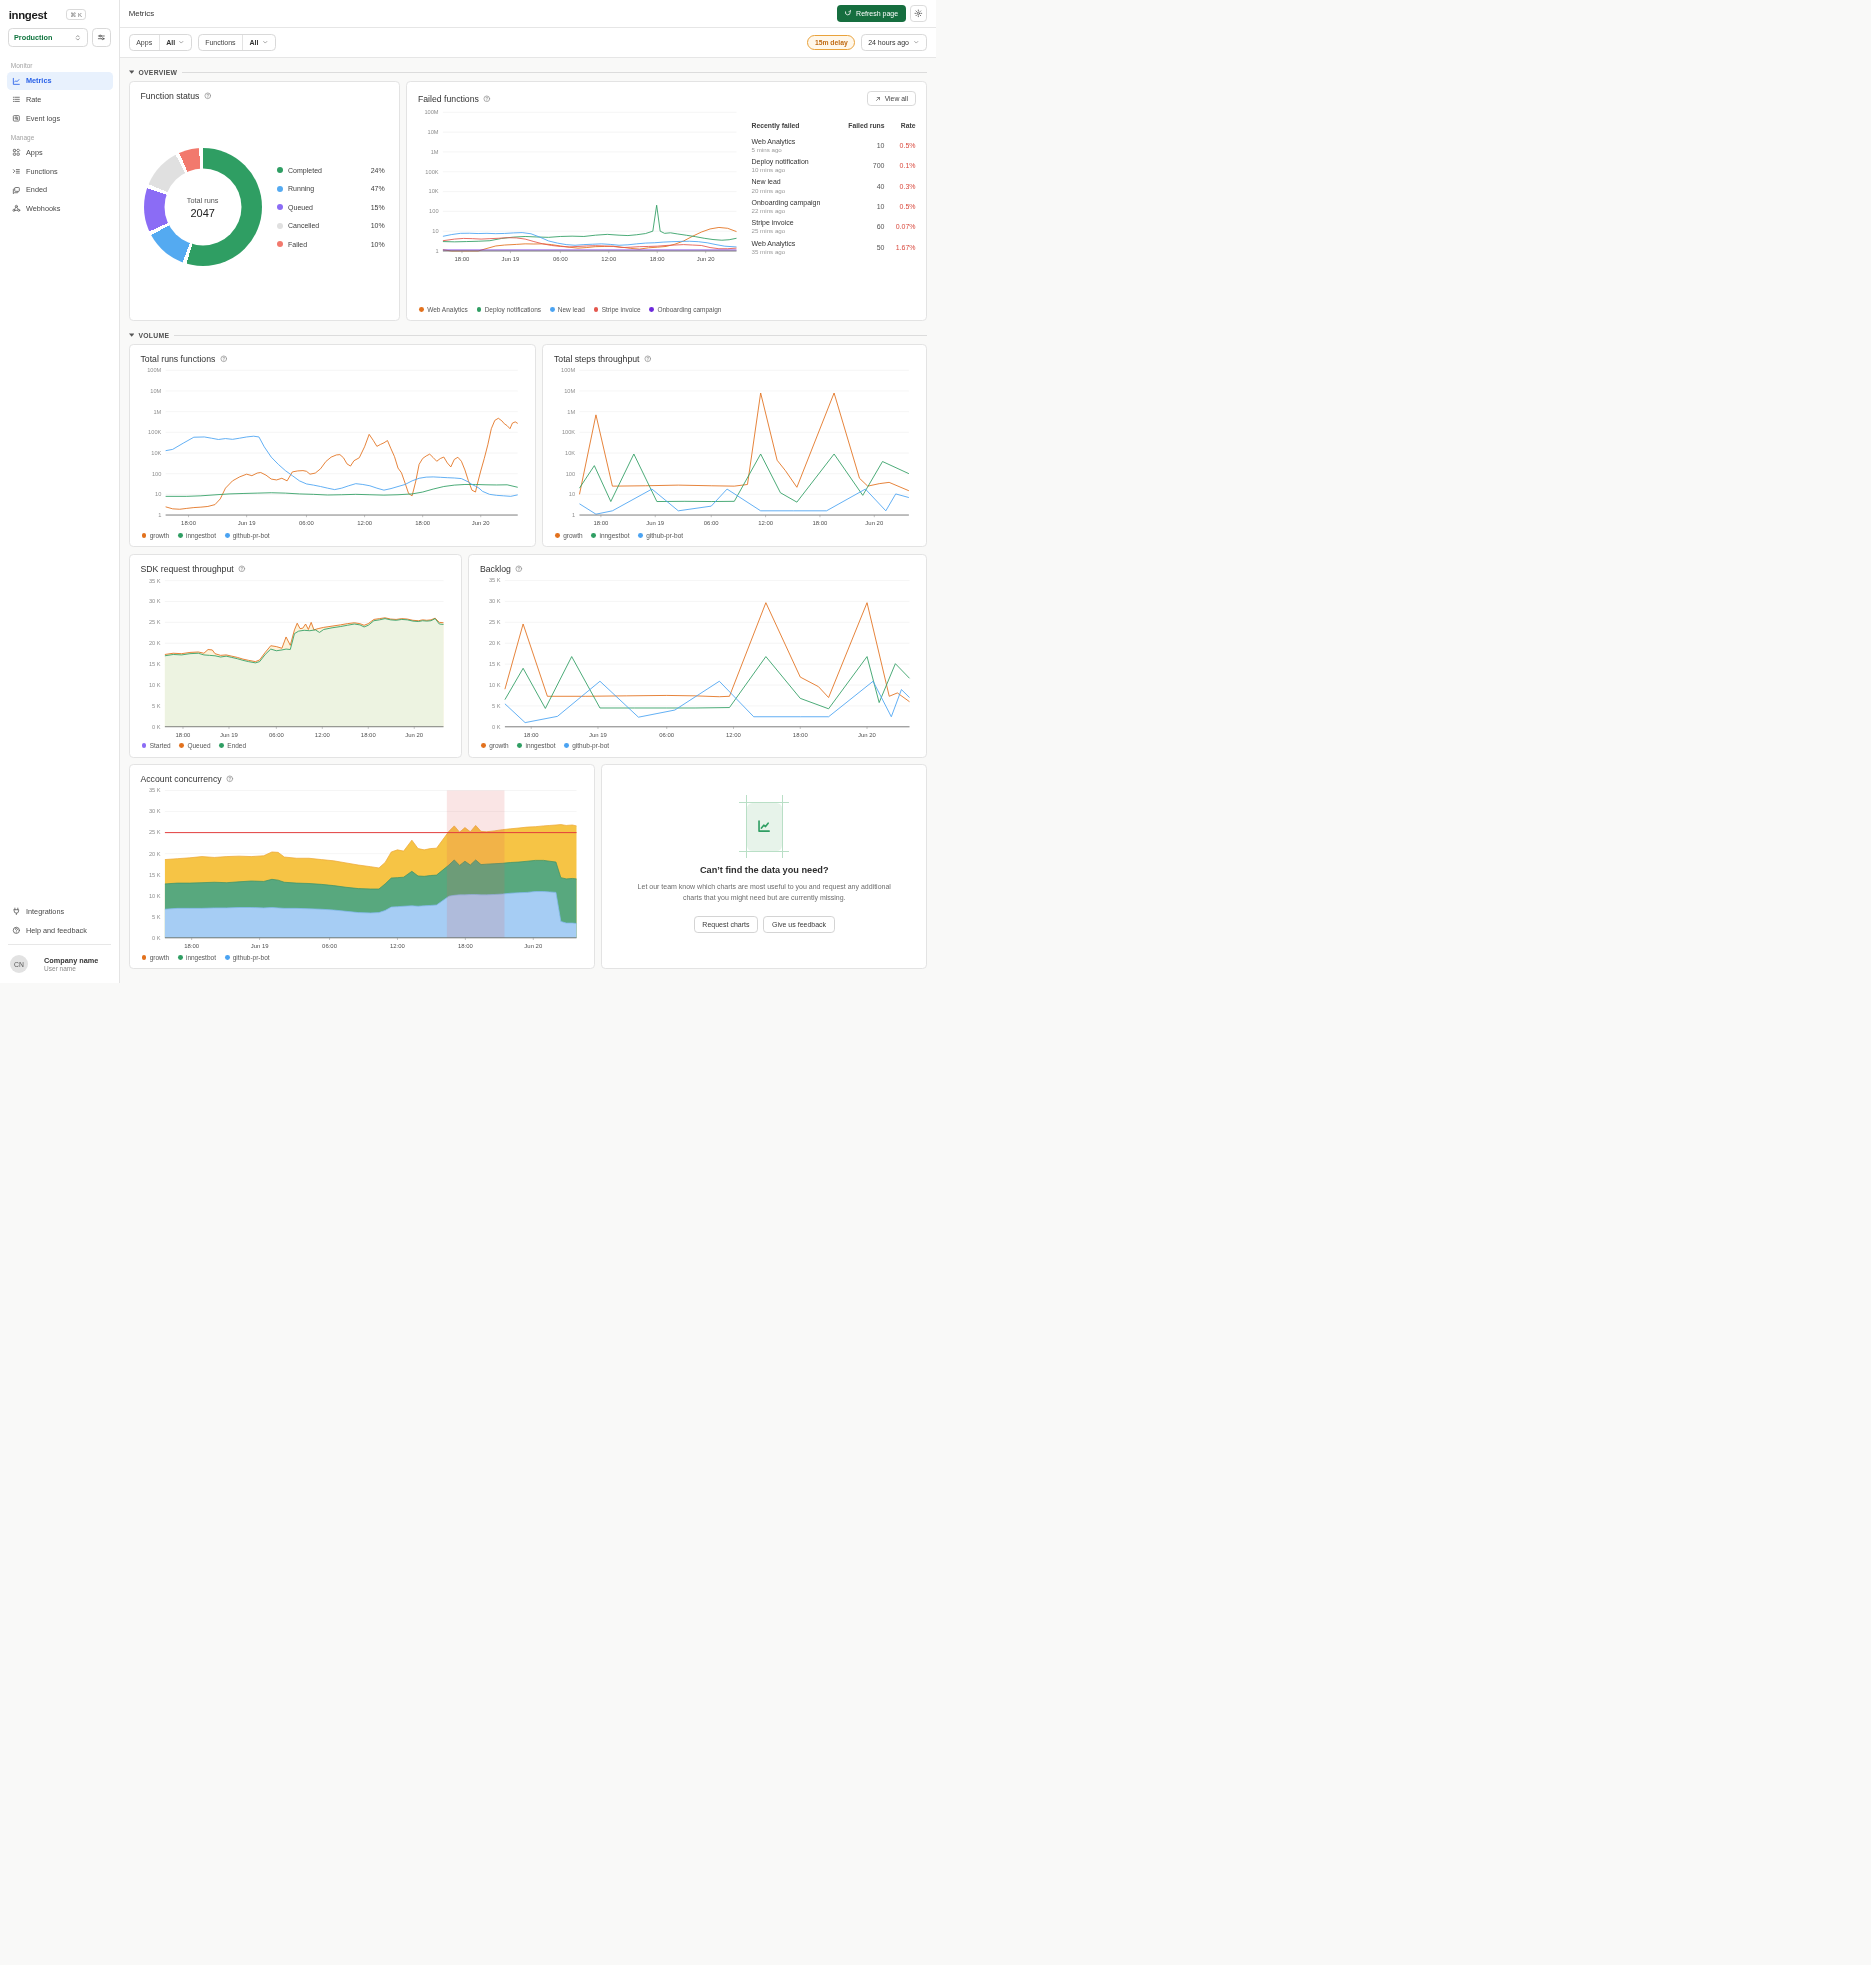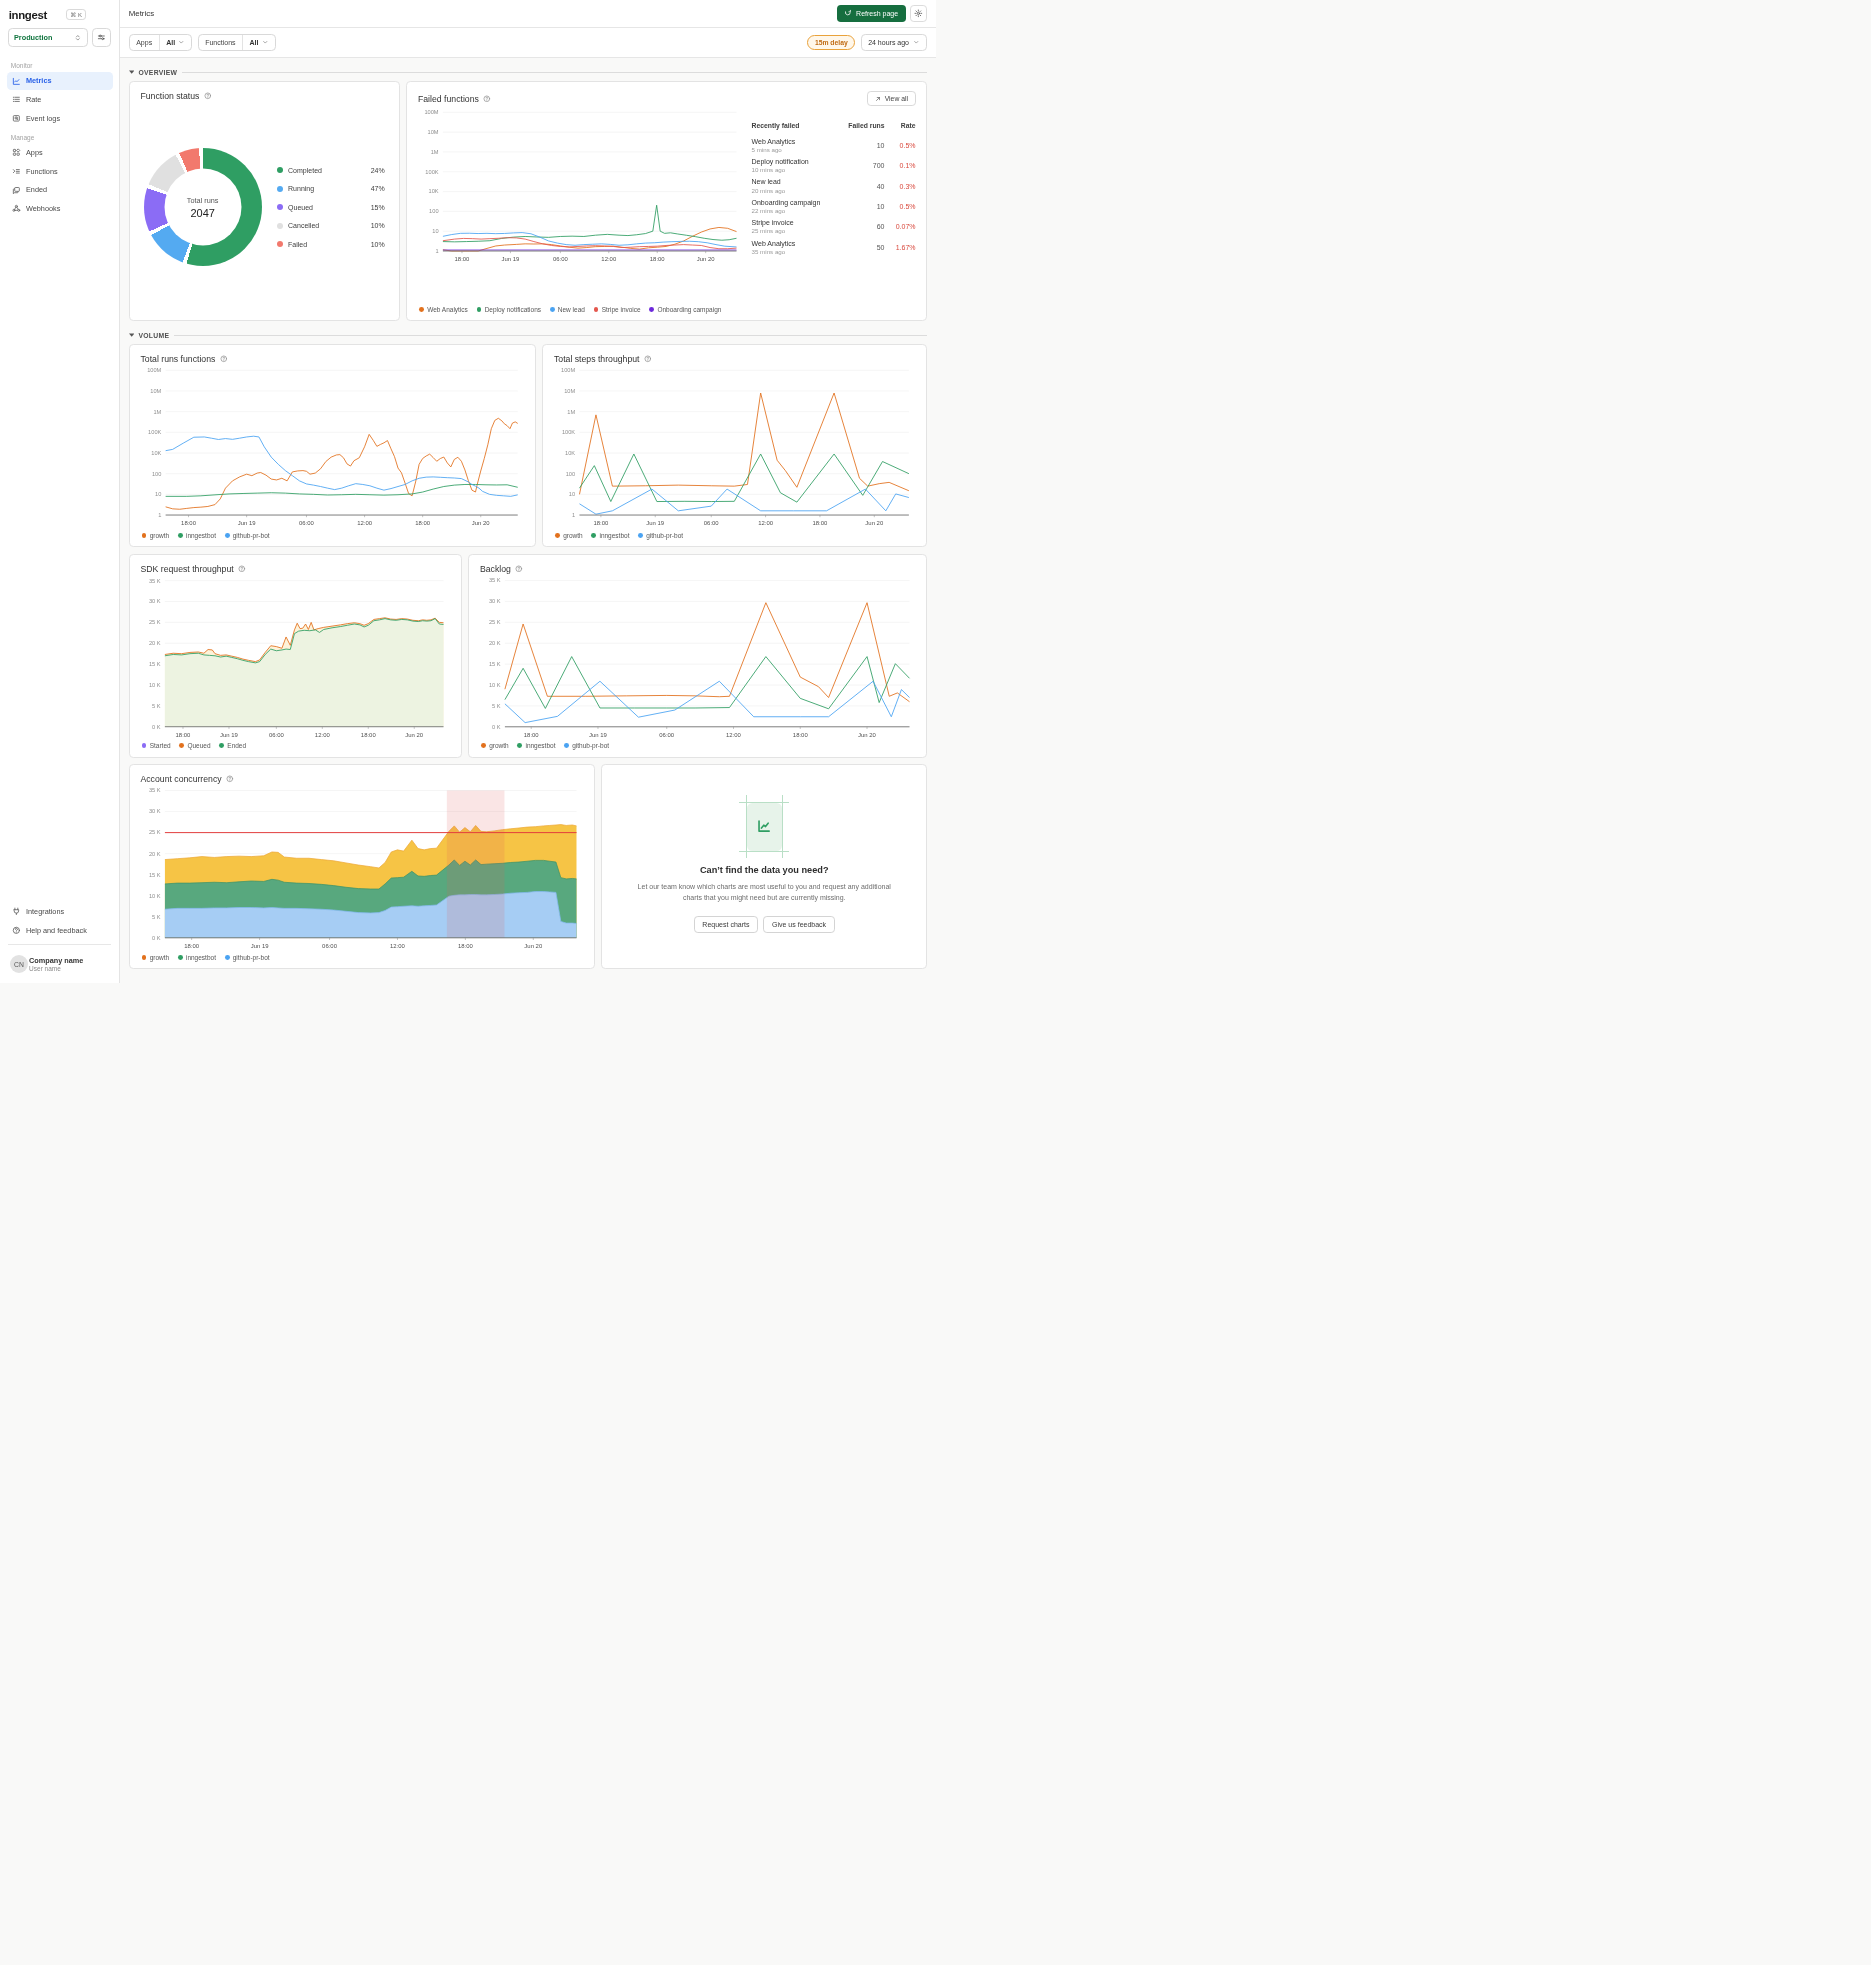--- a/index.html
+++ b/index.html
@@ -14,21 +14,21 @@
   .env-row { display:flex; gap:4.3px; padding:0 1.1px 9.7px 1.1px; }
   .env-select { flex:1; display:flex; align-items:center; justify-content:space-between; border:0.5px solid #d9d9d9; background:#fff; border-radius:4.3px; padding:3.8px 5.4px; font-size:7.3px; font-weight:600; color:#11753f; cursor:pointer; }
   .env-filter { width:19.5px; border:0.5px solid #d9d9d9; background:#fff; border-radius:4.3px; display:flex; align-items:center; justify-content:center; cursor:pointer; color:#555; }
   .nav-label { font-size:6.5px; color:#a3a3a3; padding:5.4px 4.3px 3.2px 4.3px; }
   .nav-item { display:flex; align-items:center; gap:5.4px; padding:4.3px 5.4px; border-radius:4.3px; font-size:7.3px; color:#494949; cursor:pointer; margin-bottom:1.1px; }
   .nav-item .nicon { display:flex; color:#5c5c5c; }
   .nav-item.active { background:#e8f1fd; color:#2a62e8; font-weight:600; }
   .nav-item.active .nicon { color:#2a62e8; }
   .side-bottom { margin-top:auto; }
   .side-sep { border-top:0.5px solid #e7e7e7; margin:5.4px 1.1px; }
-  .account { display:flex; align-items:center; gap:1px; padding:4.3px 3.2px; }
+  .account { display:flex; align-items:center; gap:16px; padding:4.3px 3.2px; }
   .avatar { width:18.4px; height:18.4px; border-radius:50%; background:#e2e2e2; color:#555; display:flex; align-items:center; justify-content:center; font-size:6.8px; }
   .acc-company { font-size:7.3px; color:#333; font-weight:600; }
   .acc-user { font-size:6.5px; color:#8b8b8b; margin-top:0.5px; }
 
   
   .main { flex:1; display:flex; flex-direction:column; overflow:hidden; }
   .topbar { height:28px; background:#fff; border-bottom:0.5px solid #e6e6e6; display:flex; align-items:center; padding:0 8.7px; }
   .topbar-title { font-size:7.9px; color:#333; }
   .topbar-right { margin-left:auto; display:flex; gap:4.3px; align-items:center; }
   .btn-refresh { display:flex; align-items:center; gap:4.3px; background:#166e3f; color:#fff; border:none; border-radius:3.8px; padding:3.8px 7.6px; font-size:7px; cursor:pointer; font-family:inherit; }

